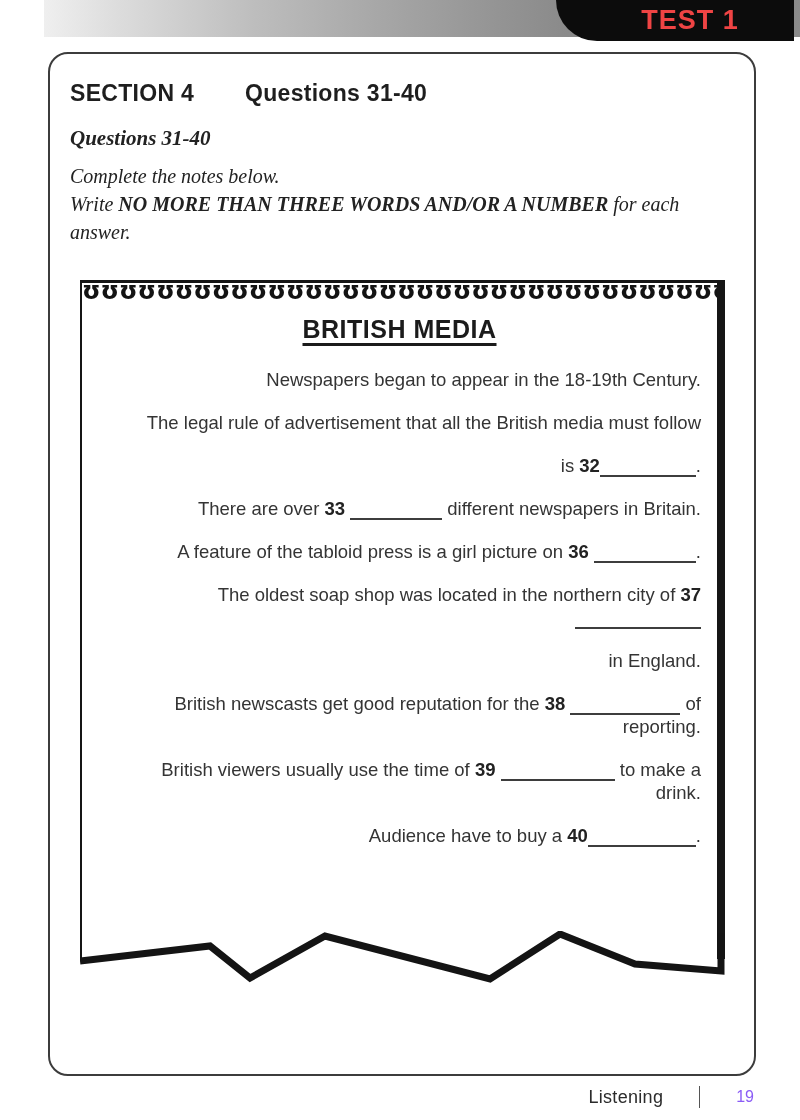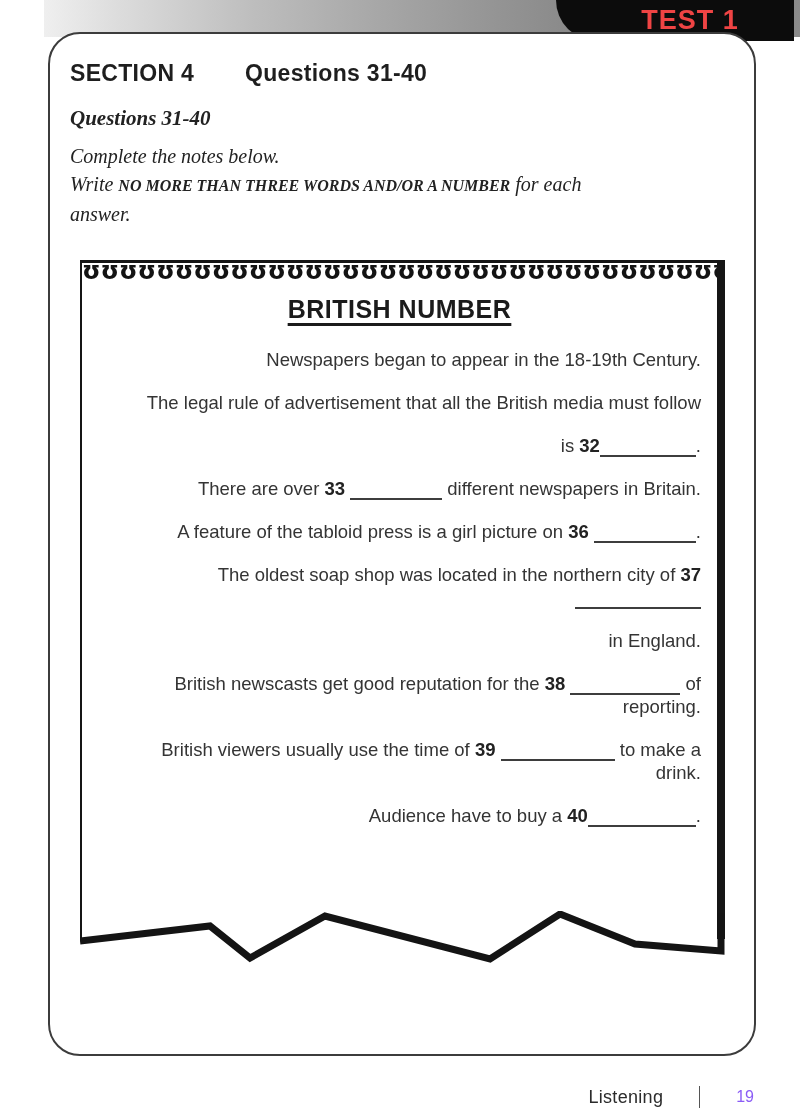--- a/index.html
+++ b/index.html
@@ -16,36 +16,36 @@
     position:absolute;right:6px;top:0;height:41px;width:238px;box-sizing:border-box;
     background:#0c0c0c;border-bottom-left-radius:46px;
     display:flex;align-items:center;justify-content:center;padding-left:30px;
   }
   .test-tab span{
     color:#ef4444;font-weight:bold;font-size:27px;letter-spacing:1px;
     font-family:"Liberation Sans",sans-serif;
   }
   
   .outer-box{
-    position:absolute;left:48px;top:32px;width:708px;height:1024px;box-sizing:border-box;
-    border:2px solid #3c3c3c;border-radius:32px;background:#ffffff;
+    position:absolute;left:48px;top:52px;width:708px;height:1024px;box-sizing:border-box;
+    border:2px solid #3c3c3c;border-radius:20px;background:#ffffff;
   }
   .section-head{
     position:absolute;left:20px;top:26px;width:660px;
     font-weight:bold;font-size:23px;color:#1e1e1e;letter-spacing:0.3px;
   }
   .section-head .range{position:absolute;left:175px;top:0;}
   
   .instructions{
     position:absolute;left:20px;top:72px;width:680px;
     font-family:"Liberation Serif",serif;color:#222;
   }
   .inst-title{font-style:italic;font-weight:bold;font-size:21px;margin-bottom:11px;}
   .inst-line{font-style:italic;font-size:20px;line-height:28px;white-space:nowrap;}
-  .inst-line .caps{font-weight:bold;font-size:16px;}
+  .inst-line .caps{font-weight:bold;font-size:20px;}
   
   .notepad{
     position:absolute;left:30px;top:226px;width:645px;height:679px;box-sizing:border-box;
     background:#ffffff;
     border-top:3px solid #151515;border-left:2px solid #151515;border-right:8px solid #151515;
   }
   .coil-row{
     margin-top:-3px;height:25px;overflow:hidden;white-space:nowrap;text-align:center;
     font-family:"DejaVu Sans",sans-serif;font-weight:bold;font-size:24px;line-height:23px;
     color:#131313;letter-spacing:0;
@@ -98,21 +98,21 @@
 
     <div class="instructions">
       <div class="inst-title">Questions 31-40</div>
       <div class="inst-line">Complete the notes below.</div>
       <div class="inst-line"><span>Write </span><span class="caps">NO MORE THAN THREE WORDS AND/OR A NUMBER</span><span> for each</span></div>
       <div class="inst-line">answer.</div>
     </div>
 
     <div class="notepad">
       <div class="coil-row">ʊʊʊʊʊʊʊʊʊʊʊʊʊʊʊʊʊʊʊʊʊʊʊʊʊʊʊʊʊʊʊʊʊʊʊʊʊʊʊʊʊʊʊʊʊʊʊʊ</div>
-      <div class="np-title"><span>BRITISH NUMBER</span></div>
+      <div class="np-title"><span>BRITISH MEDIA</span></div>
       <div class="np-body">
           <p class="np-line">Newspapers began to appear in the 18-19th Century.</p>
           <p class="np-line">The legal rule of advertisement that all the British media must follow</p>
           <p class="np-line">is <strong>32</strong><span class="blank" style="width: 96px;"></span>.</p>
           <p class="np-line">There are over <strong>33</strong> <span class="blank" style="width: 92px;"></span> different newspapers in Britain.</p>
           <p class="np-line">A feature of the tabloid press is a girl picture on <strong>36</strong> <span class="blank" style="width: 102px;"></span>.</p>
           <p class="np-line">The oldest soap shop was located in the northern city of <strong>37</strong> <span class="blank" style="width: 126px;"></span></p>
           <p class="np-line">in England.</p>
           <p class="np-line">British newscasts get good reputation for the <strong>38</strong> <span class="blank" style="width: 110px;"></span> of reporting.</p>
           <p class="np-line">British viewers usually use the time of <strong>39</strong> <span class="blank" style="width: 114px;"></span> to make a drink.</p>

